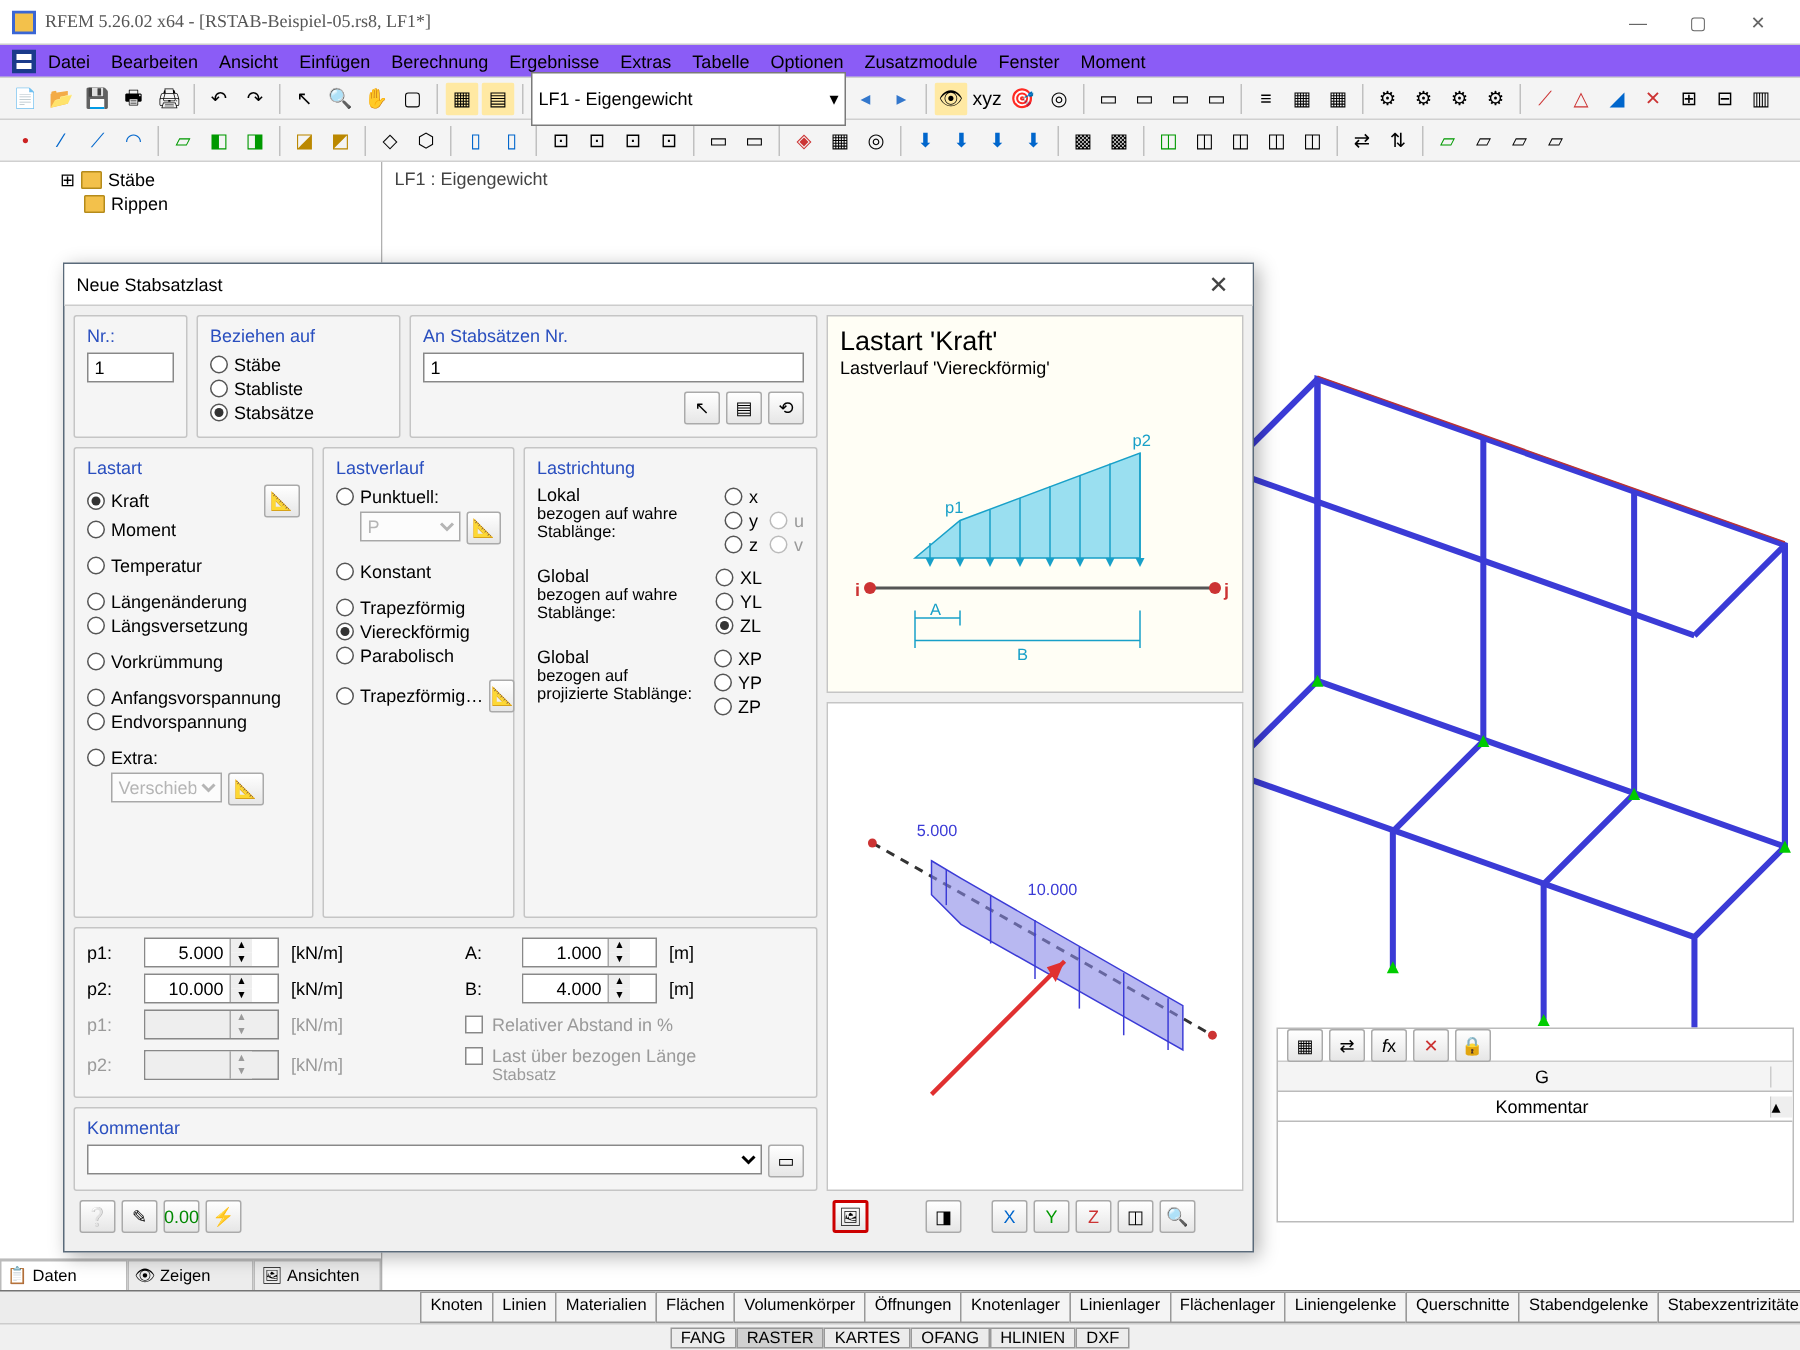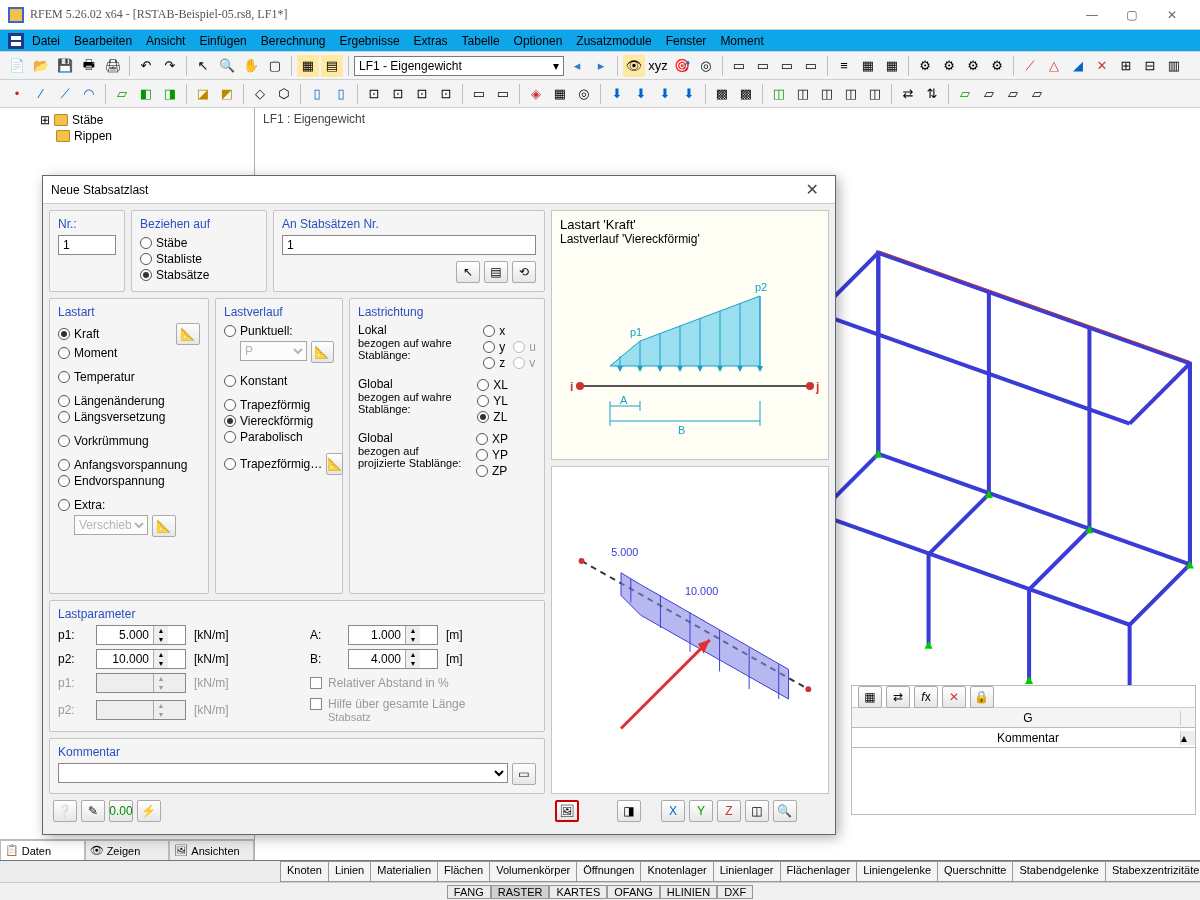--- a/index.html
+++ b/index.html
@@ -4,27 +4,27 @@
 <style>
 * { box-sizing: border-box; margin: 0; padding: 0; font-family: "Segoe UI", Tahoma, sans-serif; }
 body { background: #f0f0f0; width: 1200px; height: 900px; overflow: hidden; position: relative; font-size: 12px; }
 
 .titlebar { height: 30px; background: #fff; display: flex; align-items: center; padding: 0 8px; border-bottom: 1px solid #ccc; }
 .titlebar .appicon { width: 16px; height: 16px; margin-right: 6px; }
 .titlebar .title { color: #555; flex: 1; font-family: Liberation Serif, serif; }
 .titlebar .winbtns { display: flex; gap: 0; }
 .titlebar .winbtns div { width: 40px; height: 28px; display: flex; align-items: center; justify-content: center; color: #666; cursor: pointer; }
 
-.menubar { height: 22px; background: #0ea5e9; display: flex; align-items: center; padding: 0 8px; border-bottom: 1px solid #d0d0d0; gap: 2px; }
+.menubar { height: 22px; background: #8b5cf6; display: flex; align-items: center; padding: 0 8px; border-bottom: 1px solid #d0d0d0; gap: 2px; }
 .menubar span { padding: 2px 6px; cursor: pointer; }
 
 .toolbar { height: 28px; background: #f4f4f4; border-bottom: 1px solid #d0d0d0; display: flex; align-items: center; padding: 0 6px; gap: 2px; }
 .toolbar .tbtn { width: 22px; height: 22px; display: flex; align-items: center; justify-content: center; border: 1px solid transparent; border-radius: 2px; cursor: pointer; font-size: 13px; }
 .toolbar .sep { width: 1px; height: 20px; background: #c0c0c0; margin: 0 3px; }
-.toolbar .lfcombo { height: 20px; min-width: 210px; border: 1px solid #7a7a7a; background: #fff; padding: 0 4px; display: flex; align-items: center; }
+.toolbar .lfcombo { height: 36px; min-width: 210px; border: 1px solid #7a7a7a; background: #fff; padding: 0 4px; display: flex; align-items: center; }
 
 .main { display: flex; height: calc(900px - 30px - 22px - 28px - 28px - 22px - 18px); }
 
 .left-panel { width: 255px; background: #f0f0f0; border-right: 1px solid #b0b0b0; display: flex; flex-direction: column; }
 .panel-header { background: linear-gradient(#f7f7f7,#e6e6e6); border-bottom: 1px solid #bbb; padding: 3px 6px; font-size: 12px; display: flex; align-items: center; }
 .tree { flex: 1; background: #fff; padding: 4px; overflow: auto; font-size: 12px; }
 .tree .node { padding: 1px 0 1px 36px; display: flex; align-items: center; gap: 4px; }
 .tree .folder { width: 14px; height: 12px; background: #f3c14b; border: 1px solid #b58b1b; border-radius: 1px; }
 .left-tabs { display: flex; border-top: 1px solid #bbb; background: #f0f0f0; }
 .left-tabs .lt { flex: 1; padding: 3px 4px; border: 1px solid #bbb; border-bottom: none; background: #ececec; font-size: 11px; display: flex; align-items: center; gap: 3px; cursor: pointer; }
@@ -533,21 +533,20 @@
                   <span class="radio-dot"></span>
                   <span>ZP</span>
                 </div>
             </div>
             <div style="width:20px"></div>
           </div>
         </div>
       </div>
 
       <div class="gbox">
-        <div class="gtitle">Lastparameter</div>
         <div style="display:grid;grid-template-columns:30px 90px 60px 40px 30px 90px 40px;gap:4px 8px;align-items:center">
           <span>p1:</span>
           <div class="spin">
               <input value="5.000" style="">
               <div class="spbtns">
                 <div>▲</div>
                 <div>▼</div>
               </div>
             </div>
           <span>[kN/m]</span>
@@ -603,21 +602,21 @@
               <div class="spbtns">
                 <div>▲</div>
                 <div>▼</div>
               </div>
             </div>
           <span class="disabled">[kN/m]</span>
           <span></span>
           <div style="grid-column:5/8" class="disabled">
             <div style="display:flex;align-items:center;gap:6px">
                 <span class="check"></span>
-                <span>Hilfe über gesamte Länge</span>
+                <span>Last über bezogen Länge</span>
               </div>
             <div style="margin-left:18px;font-size:11px">Stabsatz</div>
           </div>
         </div>
       </div>
 
       <div class="gbox">
         <div class="gtitle">Kommentar</div>
         <div style="display:flex;gap:4px">
           <select class="textbox" style="flex:1"><option></option></select>
@@ -628,21 +627,21 @@
       <div class="toolbtns-row">
         <div class="iconbtn" style="color:#06c">❔</div>
         <div class="iconbtn">✎</div>
         <div class="iconbtn" style="color:#080">0.00</div>
         <div class="iconbtn" style="color:#b80">⚡</div>
       </div>
     </div>
 
     <div class="dcol-right">
       <div class="preview">
-        <div style="font-size:13px">Lastart 'Kraft'</div>
+        <div style="font-size:18px">Lastart 'Kraft'</div>
         <div style="font-size:12px">Lastverlauf 'Viereckförmig'</div>
         <svg width="260" height="200" viewBox="0 0 260 200">
           <polygon points="50,120 80,95 200,50 200,120" fill="#9adff0" stroke="#18a0c8"></polygon>
           <g stroke="#18a0c8" stroke-width="1">
             <line x1="60" y1="110" x2="60" y2="120"></line>
               <line x1="80" y1="95" x2="80" y2="120"></line>
             <line x1="100" y1="88" x2="100" y2="120"></line>
               <line x1="120" y1="80" x2="120" y2="120"></line>
             <line x1="140" y1="72" x2="140" y2="120"></line>
               <line x1="160" y1="65" x2="160" y2="120"></line>

